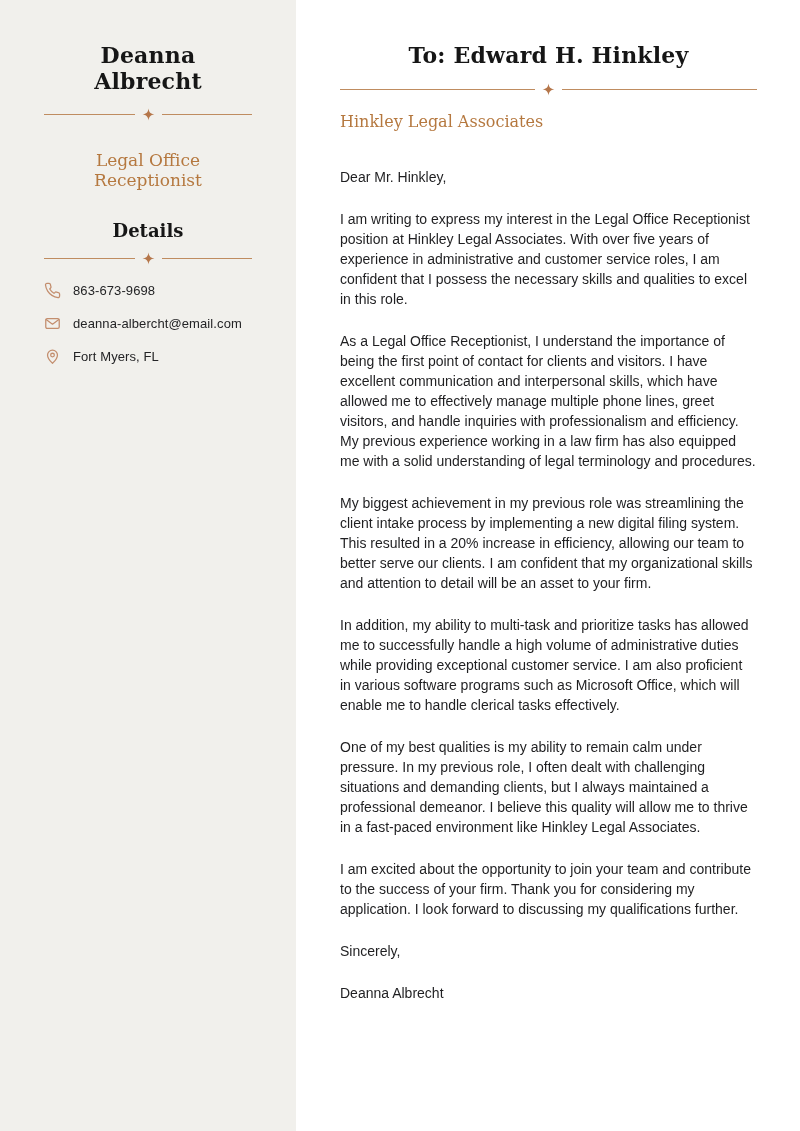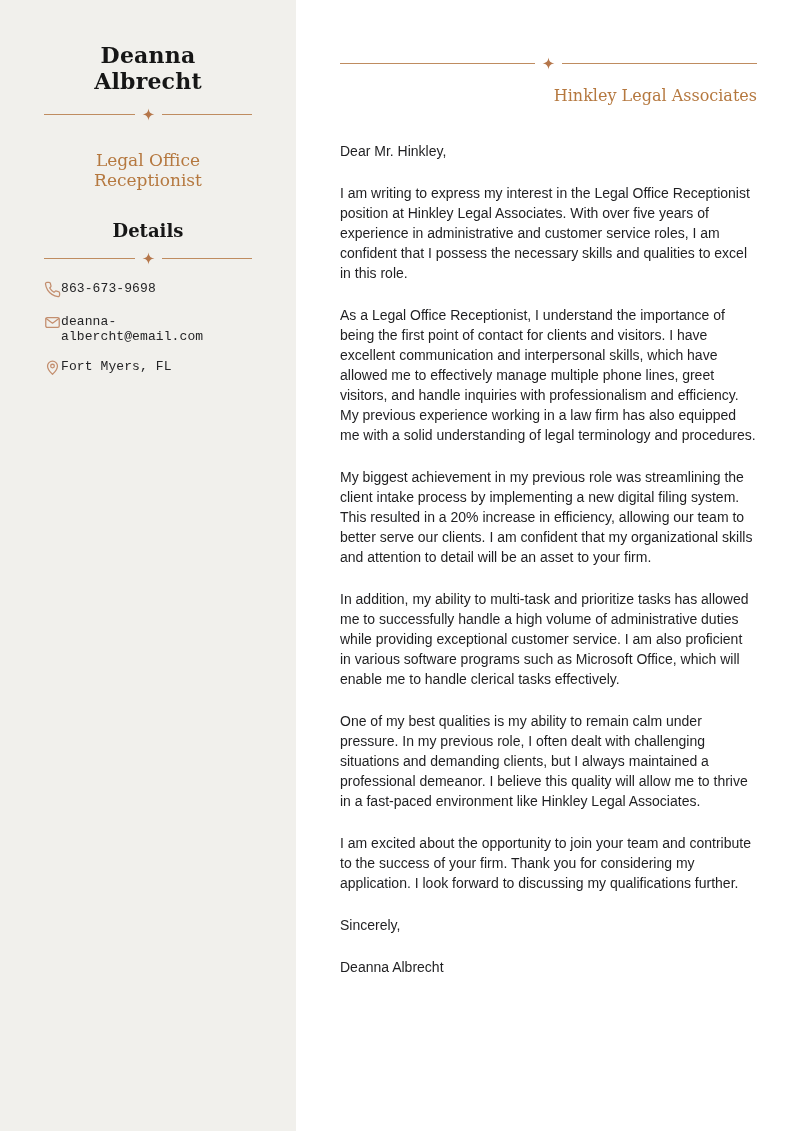--- a/index.html
+++ b/index.html
@@ -53,23 +53,24 @@
     font-size: 18px;
     color: #161616;
   }
   .details-section .divider { margin-top: 11px; }
   .contact-list {
     margin-top: 16px;
     text-align: left;
   }
   .contact-row {
     display: flex;
+    align-items: center;
+    gap: 12px;
     margin-bottom: 15px;
     min-height: 18px;
-    font-family: Liberation Mono, monospace;
   }
   .contact-row svg { flex: 0 0 auto; display: block; }
   .contact-value {
     font-size: 13px;
     color: #242426;
     letter-spacing: 0.1px;
   }
 
   
   .main {
@@ -82,21 +83,21 @@
     font-size: 22px;
     color: #161616;
     text-align: center;
     letter-spacing: 0.2px;
   }
   .main .divider { margin-top: 15px; }
   .company {
     font-family: "DejaVu Serif", "Liberation Serif", serif;
     font-size: 16px;
     color: #b5783f;
-    text-align: right;
+    text-align: left;
     margin-top: 16px;
   }
   .letter-body {
     margin-top: 36px;
     font-size: 14px;
     line-height: 20px;
     color: #1f1f21;
     text-align: left;
     hyphens: auto;
     -webkit-hyphens: auto;
@@ -150,20 +151,21 @@
           <path d="M12 21.5 C12 21.5 5 15.6 5 10 a7 7 0 0 1 14 0 c0 5.6-7 11.5-7 11.5z"></path>
           <circle cx="12" cy="10" r="2.6"></circle>
         </svg>
         <span class="contact-value">Fort Myers, FL</span>
       </div>
     </div>
   </div>
 </aside>
 
 <main class="main">
+  <h1 class="recipient">To: Edward H. Hinkley</h1>
 
   <div class="divider">
     <span class="line"></span>
     <svg class="star-icon" width="13" height="13" viewBox="0 0 24 24">
       <path d="M12 1 C12.9 8.1 15.9 11.1 23 12 C15.9 12.9 12.9 15.9 12 23 C11.1 15.9 8.1 12.9 1 12 C8.1 11.1 11.1 8.1 12 1 Z" fill="#b5764a"></path>
     </svg>
     <span class="line"></span>
   </div>
 
   <div class="company">Hinkley Legal Associates</div>

